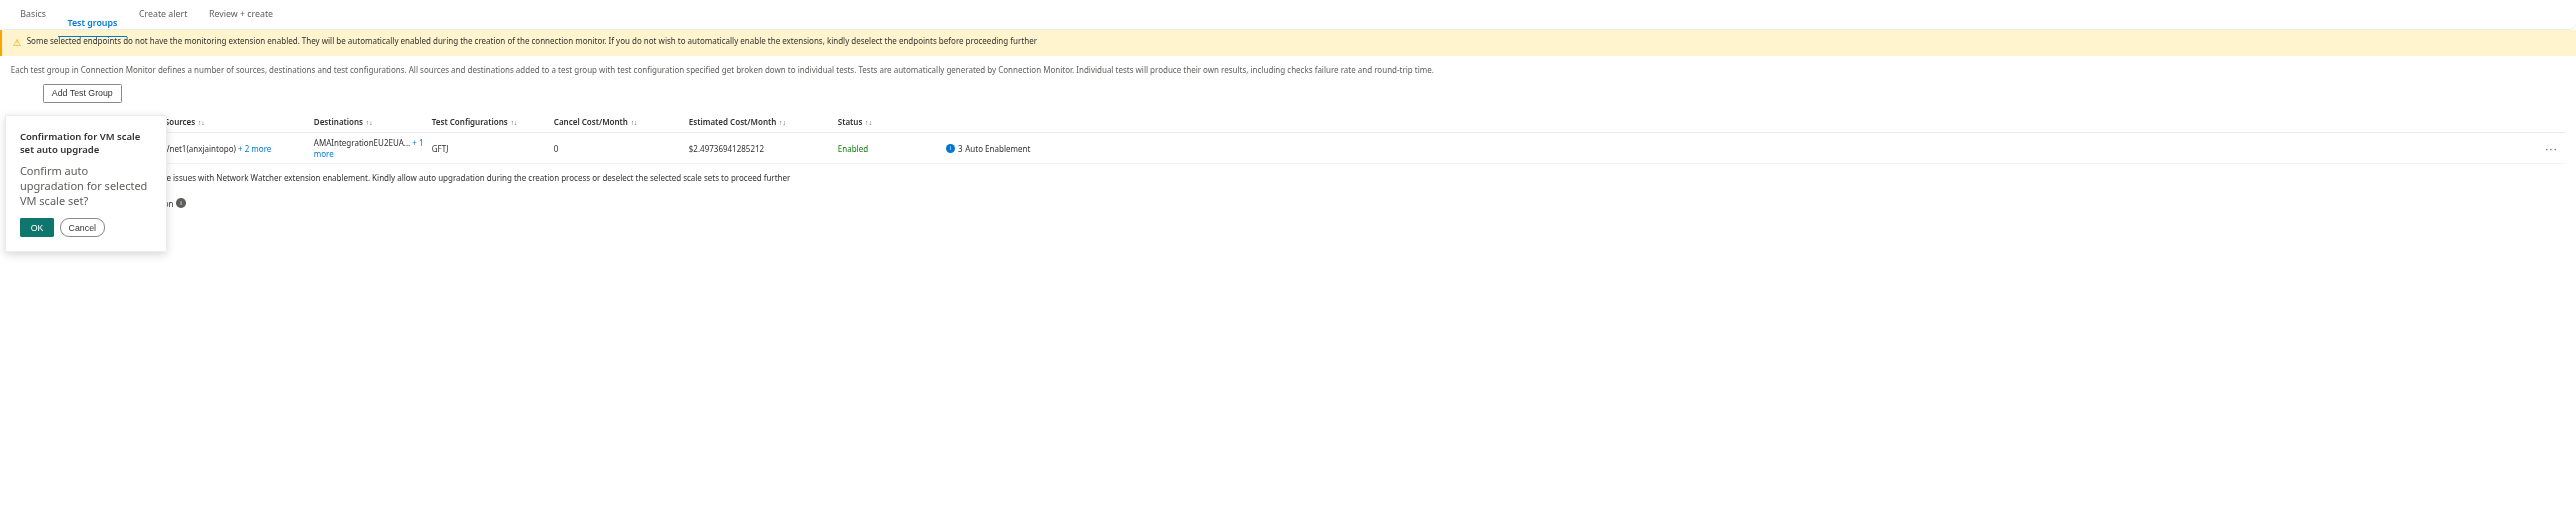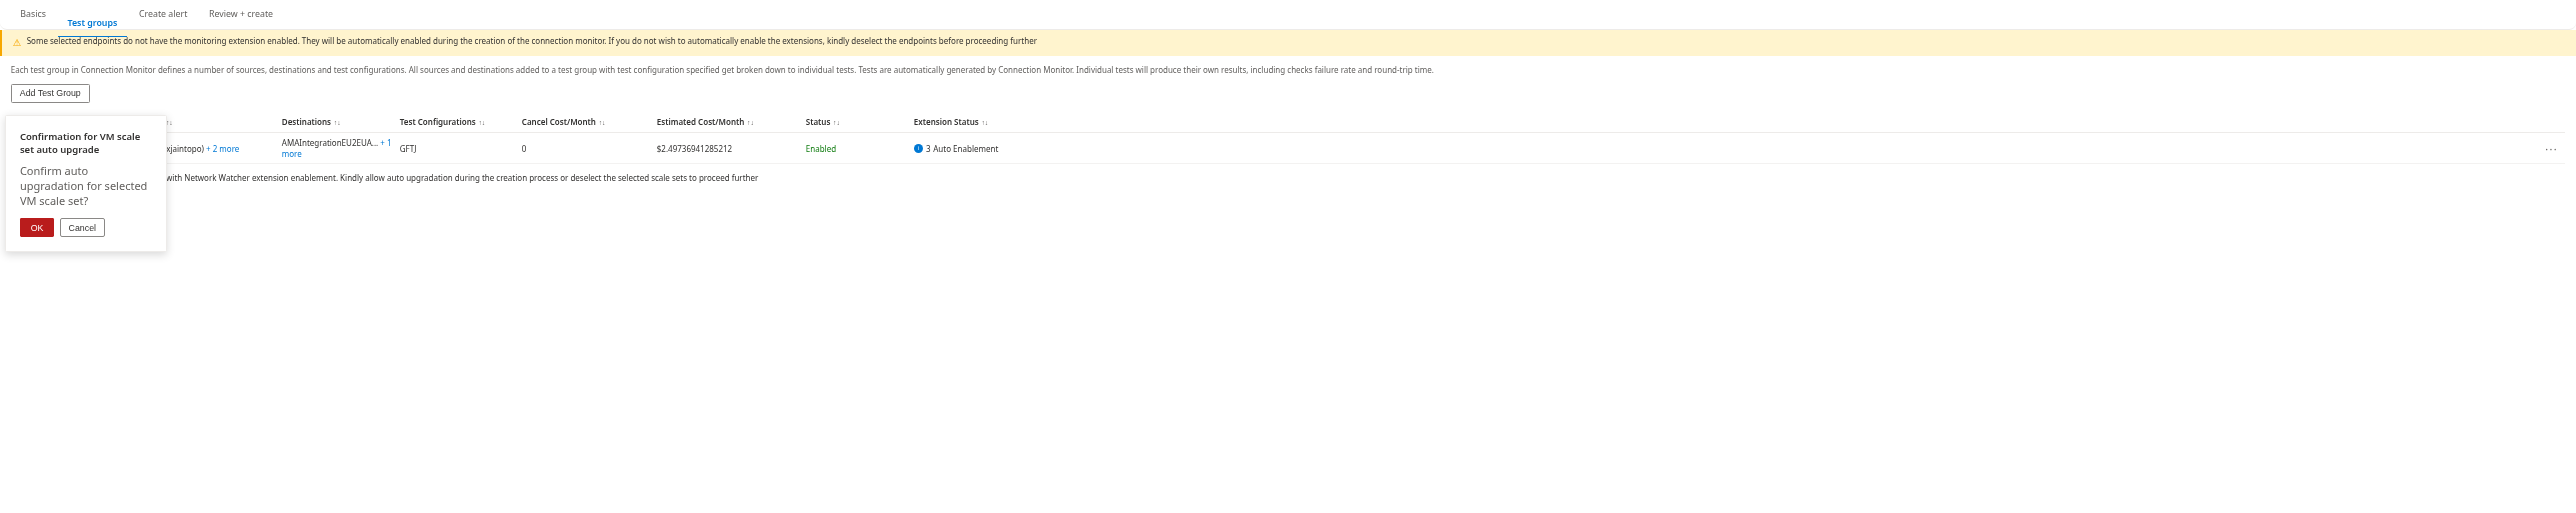--- a/index.html
+++ b/index.html
@@ -11,21 +11,21 @@
     .nav-tab.active { color: #0078d4; border-bottom: 1.4px solid #0078d4; font-weight: 600; margin-top: 18px; }
 
     
     .warning-banner { background: #fff4ce; border-left: 2px solid #f7a700; padding: 5.4px 10.8px; display: flex; align-items: flex-start; gap: 5.4px; font-size: 8px; color: #323130; line-height: 1.5; }
     .warning-icon { color: #f7a700; font-size: 9.5px; flex-shrink: 0; margin-top: 0.7px; }
 
     
     .description { padding: 8px 10.8px; font-size: 8px; color: #605e5c; line-height: 1.5; }
 
     
-    .main-content { padding: 0 10.8px; }
+    .main-content { padding: 0 10.8px; margin-left: 32px; }
 
     
     .btn-secondary { border: 0.7px solid #8a8886; background: #fff; color: #323130; padding: 3.4px 8px; font-size: 8.8px; cursor: pointer; border-radius: 1.4px; }
 
     
     .table-header { display: flex; align-items: center; padding: 5.4px 0; border-bottom: 0.7px solid #edebe9; margin-top: 8px; gap: 0; font-size: 8px; font-weight: 600; color: #323130; }
     .table-row { display: flex; align-items: center; padding: 4px 0; border-bottom: 0.7px solid #f3f2f1; font-size: 8px; color: #323130; }
     
     .col-name { width: 122px; flex-shrink: 0; }
     .col-sources { width: 149px; flex-shrink: 0; }
@@ -47,22 +47,22 @@
 
     
     .more-options { color: #605e5c; font-size: 10.8px; cursor: pointer; letter-spacing: 1.4px; }
 
     
     .modal-overlay { position: fixed; top: 0; left: 0; right: 0; bottom: 0; z-index: 1000; pointer-events: none; }
     .modal-dialog { position: absolute; top: 115px; left: 5.4px; background: #fff; border: 0.7px solid #edebe9; box-shadow: 0 2.7px 8px rgba(0,0,0,0.15); padding: 13.5px; width: 162px; pointer-events: all; border-radius: 1.4px; }
     .modal-title { font-size: 9.5px; font-weight: 600; color: #323130; margin-bottom: 7px; }
     .modal-body { font-size: 11px; color: #605e5c; margin-bottom: 10.8px; }
     .modal-actions { display: flex; gap: 5.4px; }
-    .btn-primary { background: #b91c1c; color: #fff; border: none; padding: 3.4px 10.8px; font-size: 8.8px; cursor: pointer; border-radius: 1.4px; }
-    .btn-cancel { background: #fff; color: #323130; border: 0.7px solid #8a8886; padding: 3.4px 8px; font-size: 8.8px; cursor: pointer; border-radius: 2px; }
+    .btn-primary { background: #0f766e; color: #fff; border: none; padding: 3.4px 10.8px; font-size: 8.8px; cursor: pointer; border-radius: 1.4px; }
+    .btn-cancel { background: #fff; color: #323130; border: 0.7px solid #8a8886; padding: 3.4px 8px; font-size: 8.8px; cursor: pointer; border-radius: 9px; }
 
     
     .warning-text { font-size: 8px; color: #323130; padding: 8px 0; line-height: 1.5; }
 
     
     .nw-section { padding: 5.4px 0; }
     .nw-label { font-size: 8px; color: #323130; display: flex; align-items: center; gap: 2.7px; margin-bottom: 4px; }
     .info-icon { width: 9.5px; height: 9.5px; border-radius: 50%; background: #605e5c; color: #fff; font-size: 6px; display: inline-flex; align-items: center; justify-content: center; cursor: pointer; }
     .checkbox { width: 9.5px; height: 9.5px; accent-color: #0078d4; cursor: pointer; }
   </style>
@@ -102,23 +102,20 @@
       <span>Test Configurations</span><span class="sort-icon">↑↓</span>
     </div>
     <div class="col-current-cost">
       <span>Cancel Cost/Month</span><span class="sort-icon">↑↓</span>
     </div>
     <div class="col-estimated-cost">
       <span>Estimated Cost/Month</span><span class="sort-icon">↑↓</span>
     </div>
     <div class="col-status">
       <span>Status</span><span class="sort-icon">↑↓</span>
-    </div>
-    <div class="col-ext-status">
-      <span>Extension Status</span><span class="sort-icon">↑↓</span>
     </div>
     <div class="col-actions"></div>
   </div>
 
   
   <div class="table-row">
     <div class="col-name">
       <a class="link">SCFAC</a>
     </div>
     <div class="col-sources">

